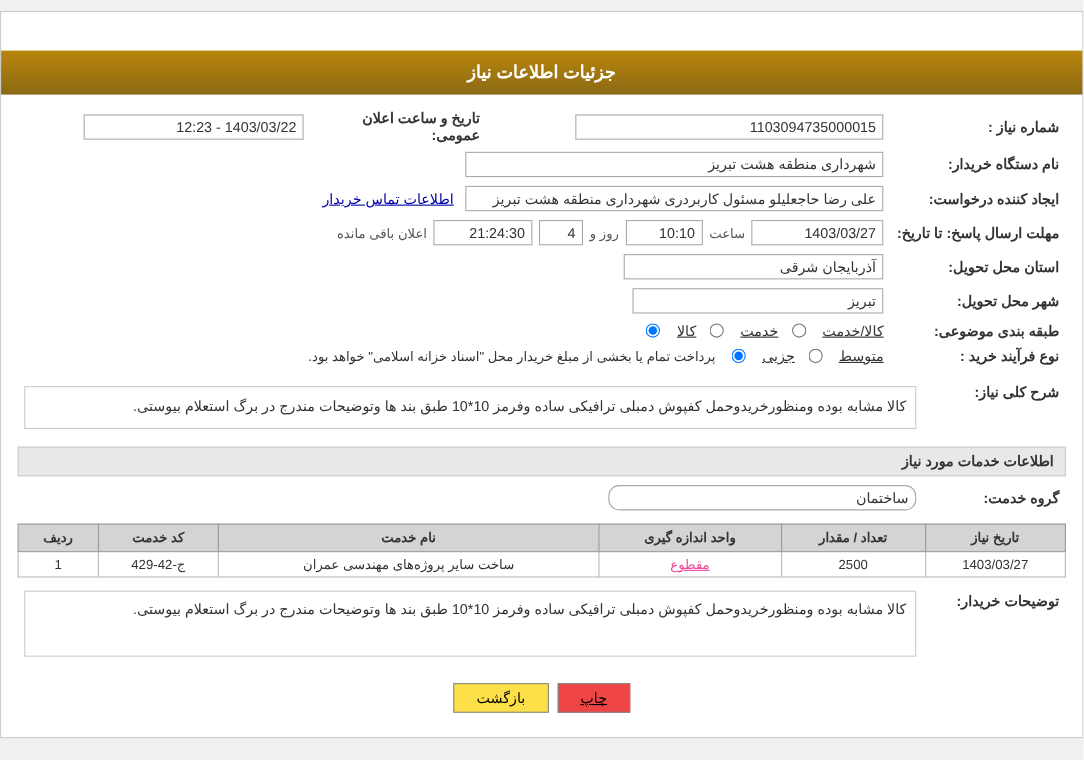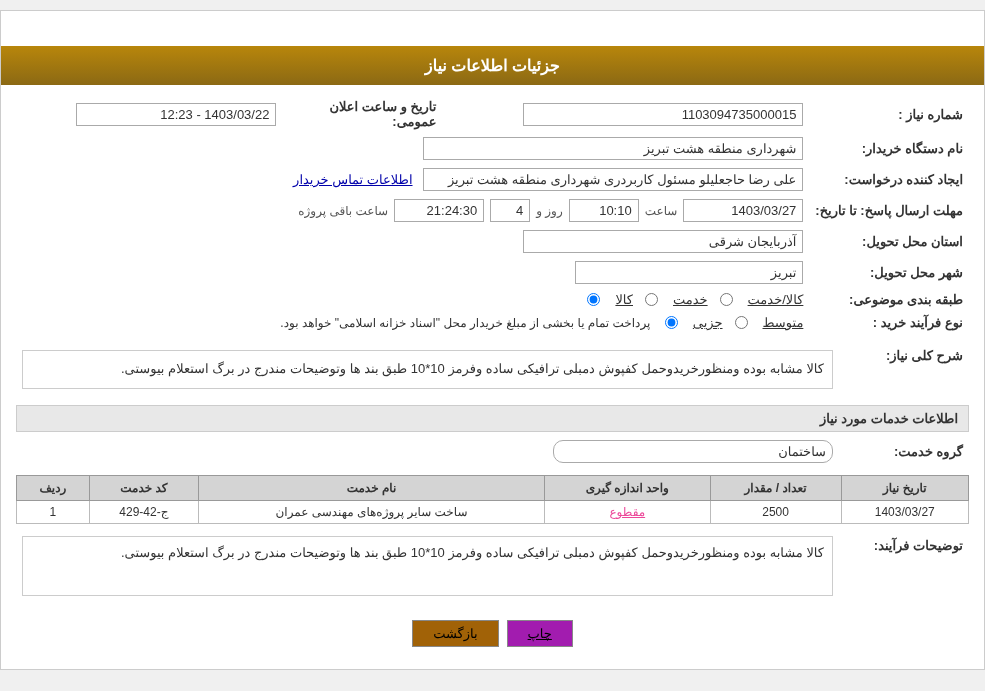--- a/index.html
+++ b/index.html
@@ -117,22 +117,22 @@
       justify-content: center;
       gap: 8px;
     }
     .btn {
       padding: 5px 20px;
       border: 1px solid #888;
       cursor: pointer;
       font-family: Tahoma, Arial, sans-serif;
       font-size: 13px;
     }
-    .btn-back { background: #a16207; }
-    .btn-print { background: #a21caf; text-decoration: underline; }
+    .btn-back { background: #fde047; }
+    .btn-print { background: #ef4444; text-decoration: underline; }
   </style>
 </head>
 <body>
 
 <div class="page-container">
 
   <div class="page-header">
     <span>جزئیات اطلاعات نیاز</span>
   </div>
 
@@ -171,29 +171,29 @@
       <tr>
         <td class="label-cell">مهلت ارسال پاسخ: تا تاریخ:</td>
         <td colspan="3" class="value-cell">
           <div class="date-row">
             <span class="input-box" style="width:120px;">1403/03/27</span>
             <span class="date-label">ساعت</span>
             <span class="input-box" style="width:70px;">10:10</span>
             <span class="date-label">روز و</span>
             <span class="input-box" style="width:40px;">4</span>
             <span class="input-box" style="width:90px;">21:24:30</span>
-            <span class="date-label">ساعت باقی پروژه</span>
+            <span class="date-label">اعلان باقی مانده</span>
           </div>
         </td>
       </tr>
 
       <tr>
         <td class="label-cell">استان محل تحویل:</td>
         <td colspan="3" class="value-cell">
-          <span class="input-box" style="width:280px;">آذربایجان شرقی</span>
+          <span class="input-box" style="width:236px;">آذربایجان شرقی</span>
         </td>
       </tr>
 
       <tr>
         <td class="label-cell">شهر محل تحویل:</td>
         <td colspan="3" class="value-cell">
           <span class="input-box" style="width:228px;">تبریز</span>
         </td>
       </tr>
 
@@ -282,21 +282,21 @@
             <td>ساخت سایر پروژه‌های مهندسی عمران</td>
             <td>ج-42-429</td>
             <td>1</td>
           </tr>
         </tbody>
     </table>
 
     <table class="form-table">
       <tbody>
           <tr>
-        <td style="width:130px; font-weight:bold; text-align:right; vertical-align:top; padding-top:6px;" class="buyer-desc-label">توضیحات فرآیند:</td>
+        <td style="width:130px; font-weight:bold; text-align:right; vertical-align:top; padding-top:6px;" class="buyer-desc-label">توضیحات خریدار:</td>
         <td>
           <div class="buyer-desc-box">
             <span>کالا مشابه بوده ومنظورخریدوحمل کفپوش دمبلی ترافیکی ساده وفرمز 10*10 طبق بند ها وتوضیحات مندرج در برگ استعلام بیوستی.</span>
           </div>
         </td>
       </tr>
     </tbody>
       </table>
 
     <div class="buttons-row">

